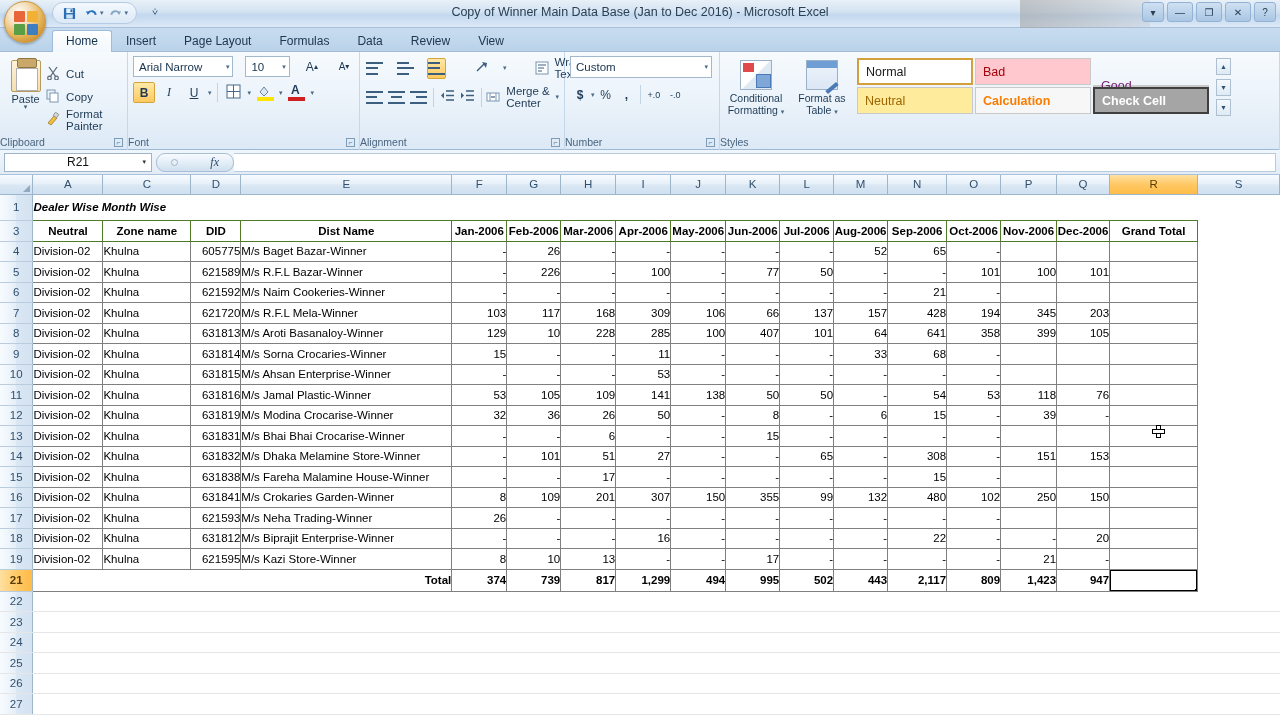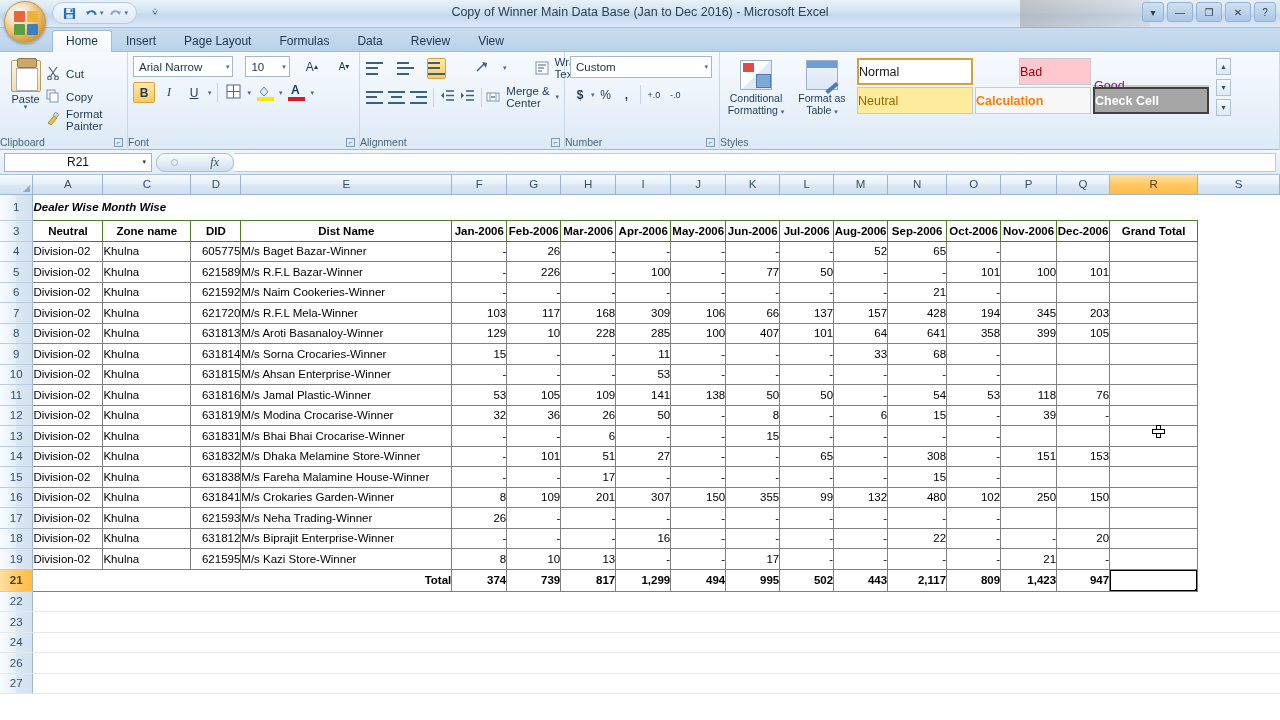--- a/index.html
+++ b/index.html
@@ -184,25 +184,25 @@
   .bigbtn .bi { width:32px;height:30px;margin:0 auto 2px auto; position:relative;}
   .cf-ico { background:linear-gradient(135deg,#ffffff 48%, #dfe9f4 52%); border:1px solid #9ab0c6;}
   .cf-ico::before{content:'';position:absolute;left:2px;top:2px;width:11px;height:9px;background:#e04a4a;}
   .cf-ico::after{content:'';position:absolute;left:15px;top:13px;width:13px;height:12px;background:#7fa8d8;border:1px solid #4a7ab5;}
   .ft-ico { background:linear-gradient(180deg,#eef4fb,#dbe7f5); border:1px solid #9ab0c6;}
   .ft-ico::before{content:'';position:absolute;left:0;top:0;right:0;height:7px;background:#6f9ed4;}
   .ft-ico::after{content:'';position:absolute;right:-2px;bottom:-1px;width:14px;height:4px;background:#4a7ab5;transform:rotate(-40deg);}
 
   .stylegrid { display:grid; grid-template-columns:repeat(3,116px); grid-template-rows:27px 27px; gap:2px; }
   .scell {
-    display:flex; align-items:center; 
+    display:flex; align-items:center; padding-left:7px;
     font-size:12.5px; border:1px solid #c9c9c9;
   }
   .s-normal { background:#fff; color:#1a1a1a; border:2px solid #d4a03c; }
-  .s-bad { background:#ffc7ce; color:#9c0006;margin-left:44px; }
+  .s-bad { background:#ffc7ce; color:#9c0006; }
   .s-good { background:#c6efce; color:#701a75;margin-top:27px; }
   .s-neutral { background:#ffeb9c; color:#9c6500; }
   .s-calc { background:#f7f7f7; color:#fa7d00; font-weight:bold; }
   .s-check { background:#a5a5a5; color:#ffffff; font-weight:bold; border:2px solid #3f3f3f; }
   .style-scroll { width:15px; display:flex;flex-direction:column; justify-content:space-between; height:58px; margin-left:3px; }
   .ssbtn { width:15px;height:17px; border:1px solid #aebfd0; background:linear-gradient(180deg,#f4f9fd,#dfeaf5); font-size:7px; color:#32536f; display:flex;align-items:center;justify-content:center;}
 
   
   .formulabar {
     height: 25px; background: linear-gradient(180deg,#f0f6fc,#e2ecf7);
@@ -1124,20 +1124,41 @@
           <td class="cell "></td>
           <td class="cell "></td>
           <td class="cell "></td>
           <td class="cell "></td>
           <td class="cell "></td>
           <td class="cell "></td>
           <td class="cell "></td>
           <td class="cell "></td>
         </tr>
         <tr class="blankgrid" style="height: 20.5px;">
+          <td class="rowhdr">25</td>
+          <td class="cell "></td>
+          <td class="cell "></td>
+          <td class="cell "></td>
+          <td class="cell "></td>
+          <td class="cell "></td>
+          <td class="cell "></td>
+          <td class="cell "></td>
+          <td class="cell "></td>
+          <td class="cell "></td>
+          <td class="cell "></td>
+          <td class="cell "></td>
+          <td class="cell "></td>
+          <td class="cell "></td>
+          <td class="cell "></td>
+          <td class="cell "></td>
+          <td class="cell "></td>
+          <td class="cell "></td>
+          <td class="cell "></td>
+        </tr>
+        <tr class="blankgrid" style="height: 20.5px;">
           <td class="rowhdr">26</td>
           <td class="cell "></td>
           <td class="cell "></td>
           <td class="cell "></td>
           <td class="cell "></td>
           <td class="cell "></td>
           <td class="cell "></td>
           <td class="cell "></td>
           <td class="cell "></td>
           <td class="cell "></td>

